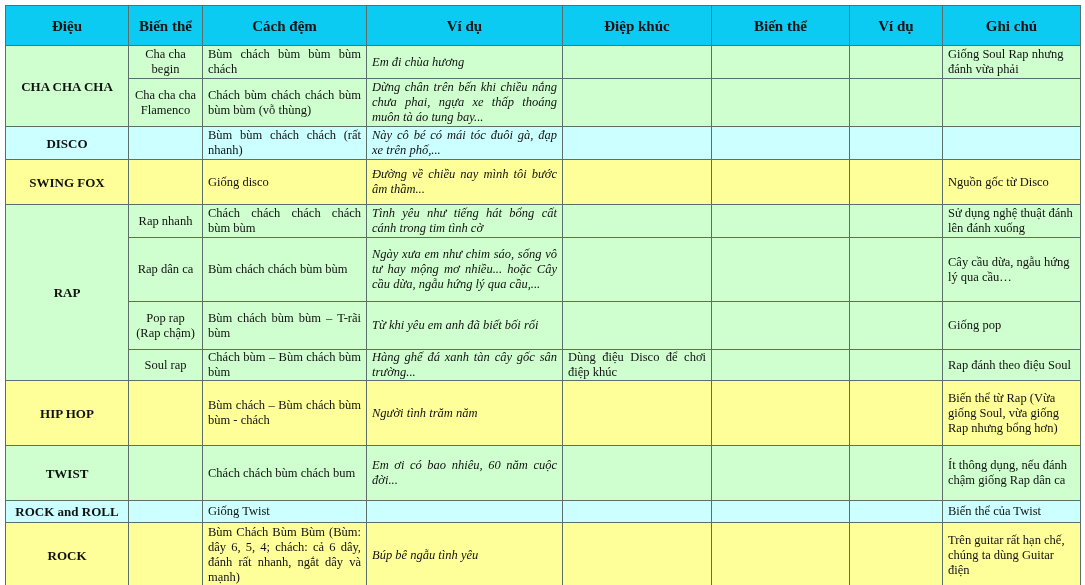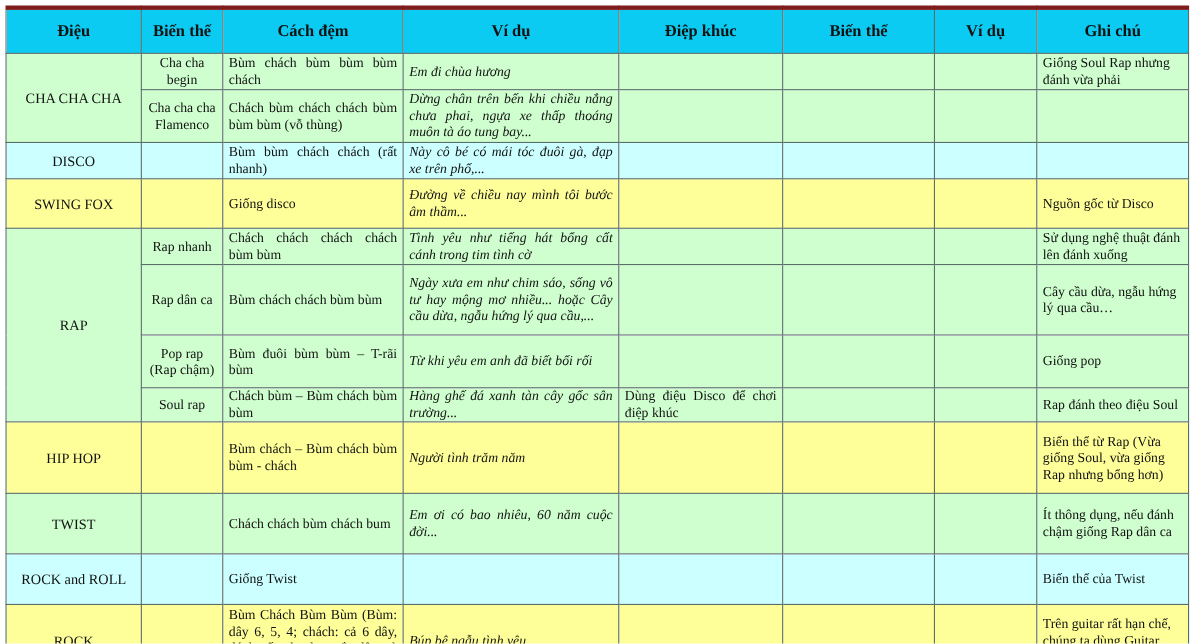--- a/index.html
+++ b/index.html
@@ -21,22 +21,22 @@
     overflow: hidden;
   }
   table.rhythm th {
     background: #0ccbf2;
     font-weight: bold;
     font-size: 15px;
     line-height: 16px;
     text-align: center;
     height: 39px;
   }
-  table.rhythm thead tr { border-top: 4px solid #7f1d1d; }
-  .name { font-weight: normal; text-align: center; font-size: 13px; }
+  table.rhythm thead tr { border-top: 1px solid #7f1d1d; }
+  .name { font-weight: bold; text-align: center; font-size: 13px; }
   .variant { text-align: center; }
   .pattern { text-align: justify; }
   .example { font-style: italic; text-align: justify; }
   .note { text-align: left; }
   tr.green td { background: #cfffcf; }
   tr.blue td { background: #ccffff; }
   tr.yellow td { background: #ffff99; }
 </style>
 </head>
 <body>
@@ -122,21 +122,21 @@
       <td class="variant">Rap dân ca</td>
       <td class="pattern">Bùm chách chách bùm bùm</td>
       <td class="example">Ngày xưa em như chim sáo, sống vô tư hay mộng mơ nhiều... hoặc Cây cầu dừa, ngẫu hứng lý qua cầu,...</td>
       <td></td>
       <td></td>
       <td></td>
       <td class="note">Cây cầu dừa, ngẫu hứng lý qua cầu…</td>
     </tr>
     <tr class="green" style="height:48px">
       <td class="variant">Pop rap (Rap chậm)</td>
-      <td class="pattern">Bùm đuôi bùm bùm – T-rãi bùm</td>
+      <td class="pattern">Bùm chách bùm bùm – T-rãi bùm</td>
       <td class="example">Từ khi yêu em anh đã biết bối rối</td>
       <td></td>
       <td></td>
       <td></td>
       <td class="note">Giống pop</td>
     </tr>
     <tr class="green" style="height:29px">
       <td class="variant">Soul rap</td>
       <td class="pattern">Chách bùm – Bùm chách bùm bùm</td>
       <td class="example">Hàng ghế đá xanh tàn cây gốc sân trường...</td>
@@ -161,21 +161,21 @@
       <td class="name">TWIST</td>
       <td class="variant"></td>
       <td class="pattern">Chách chách bùm chách bum</td>
       <td class="example">Em ơi có bao nhiêu, 60 năm cuộc đời...</td>
       <td></td>
       <td></td>
       <td></td>
       <td class="note">Ít thông dụng, nếu đánh chậm giống Rap dân ca</td>
     </tr>
 
-    <tr class="blue" style="height:46px">
+    <tr class="blue" style="height:22px">
       <td class="name">ROCK and ROLL</td>
       <td class="variant"></td>
       <td class="pattern">Giống Twist</td>
       <td class="example"></td>
       <td></td>
       <td></td>
       <td></td>
       <td class="note">Biến thể của Twist</td>
     </tr>
 

